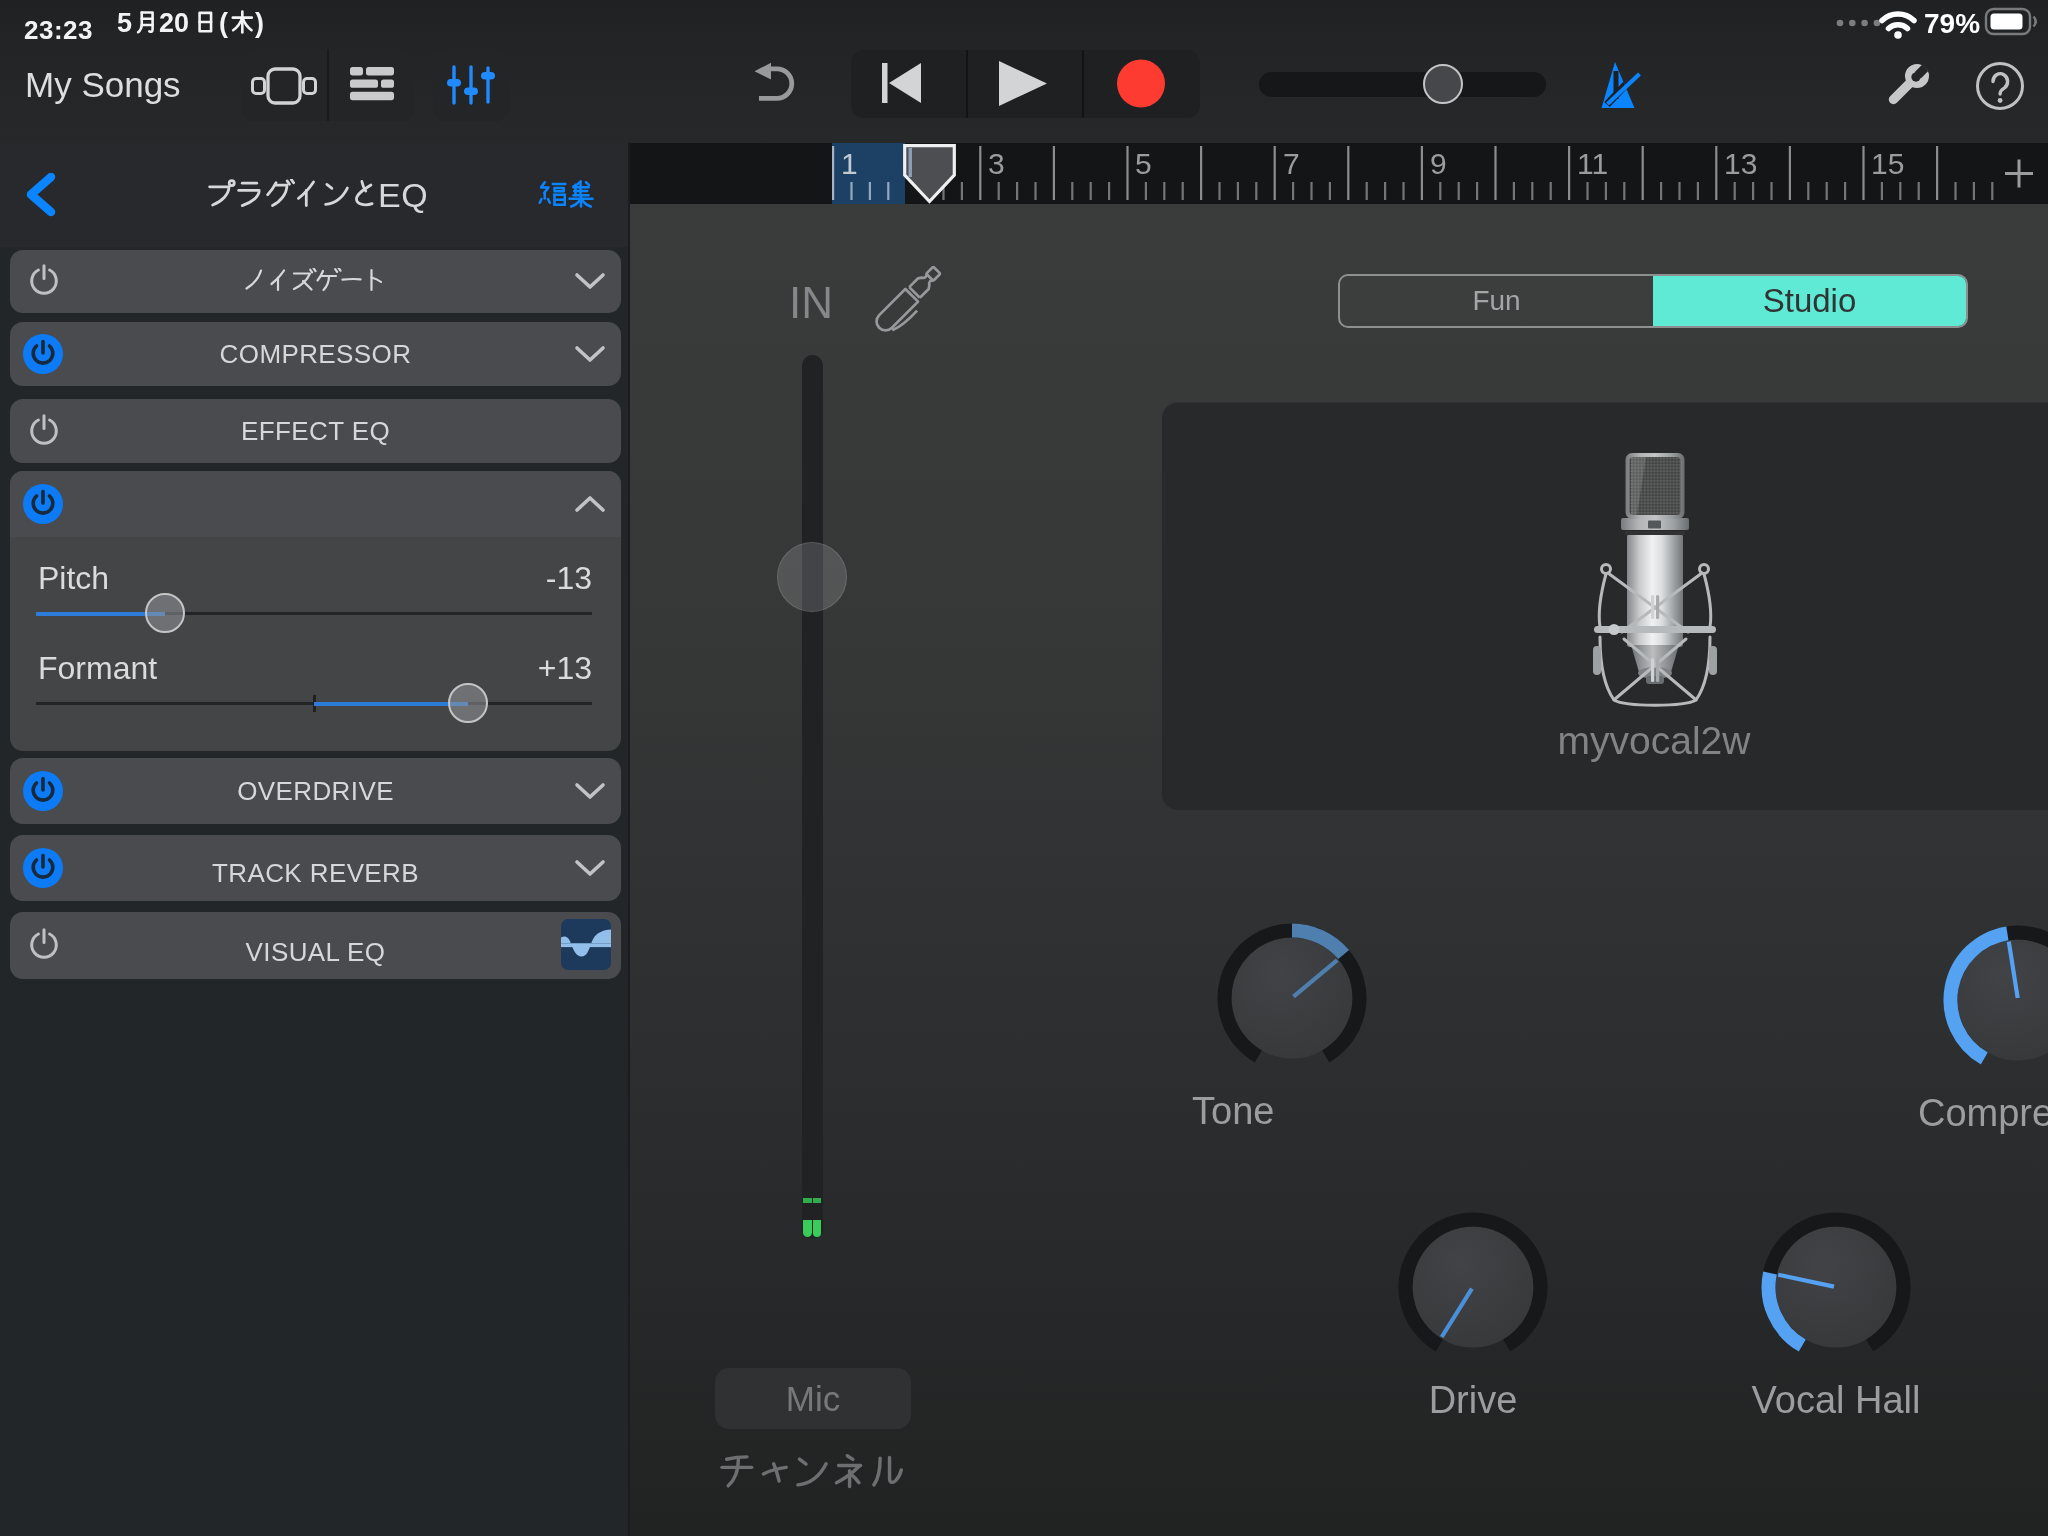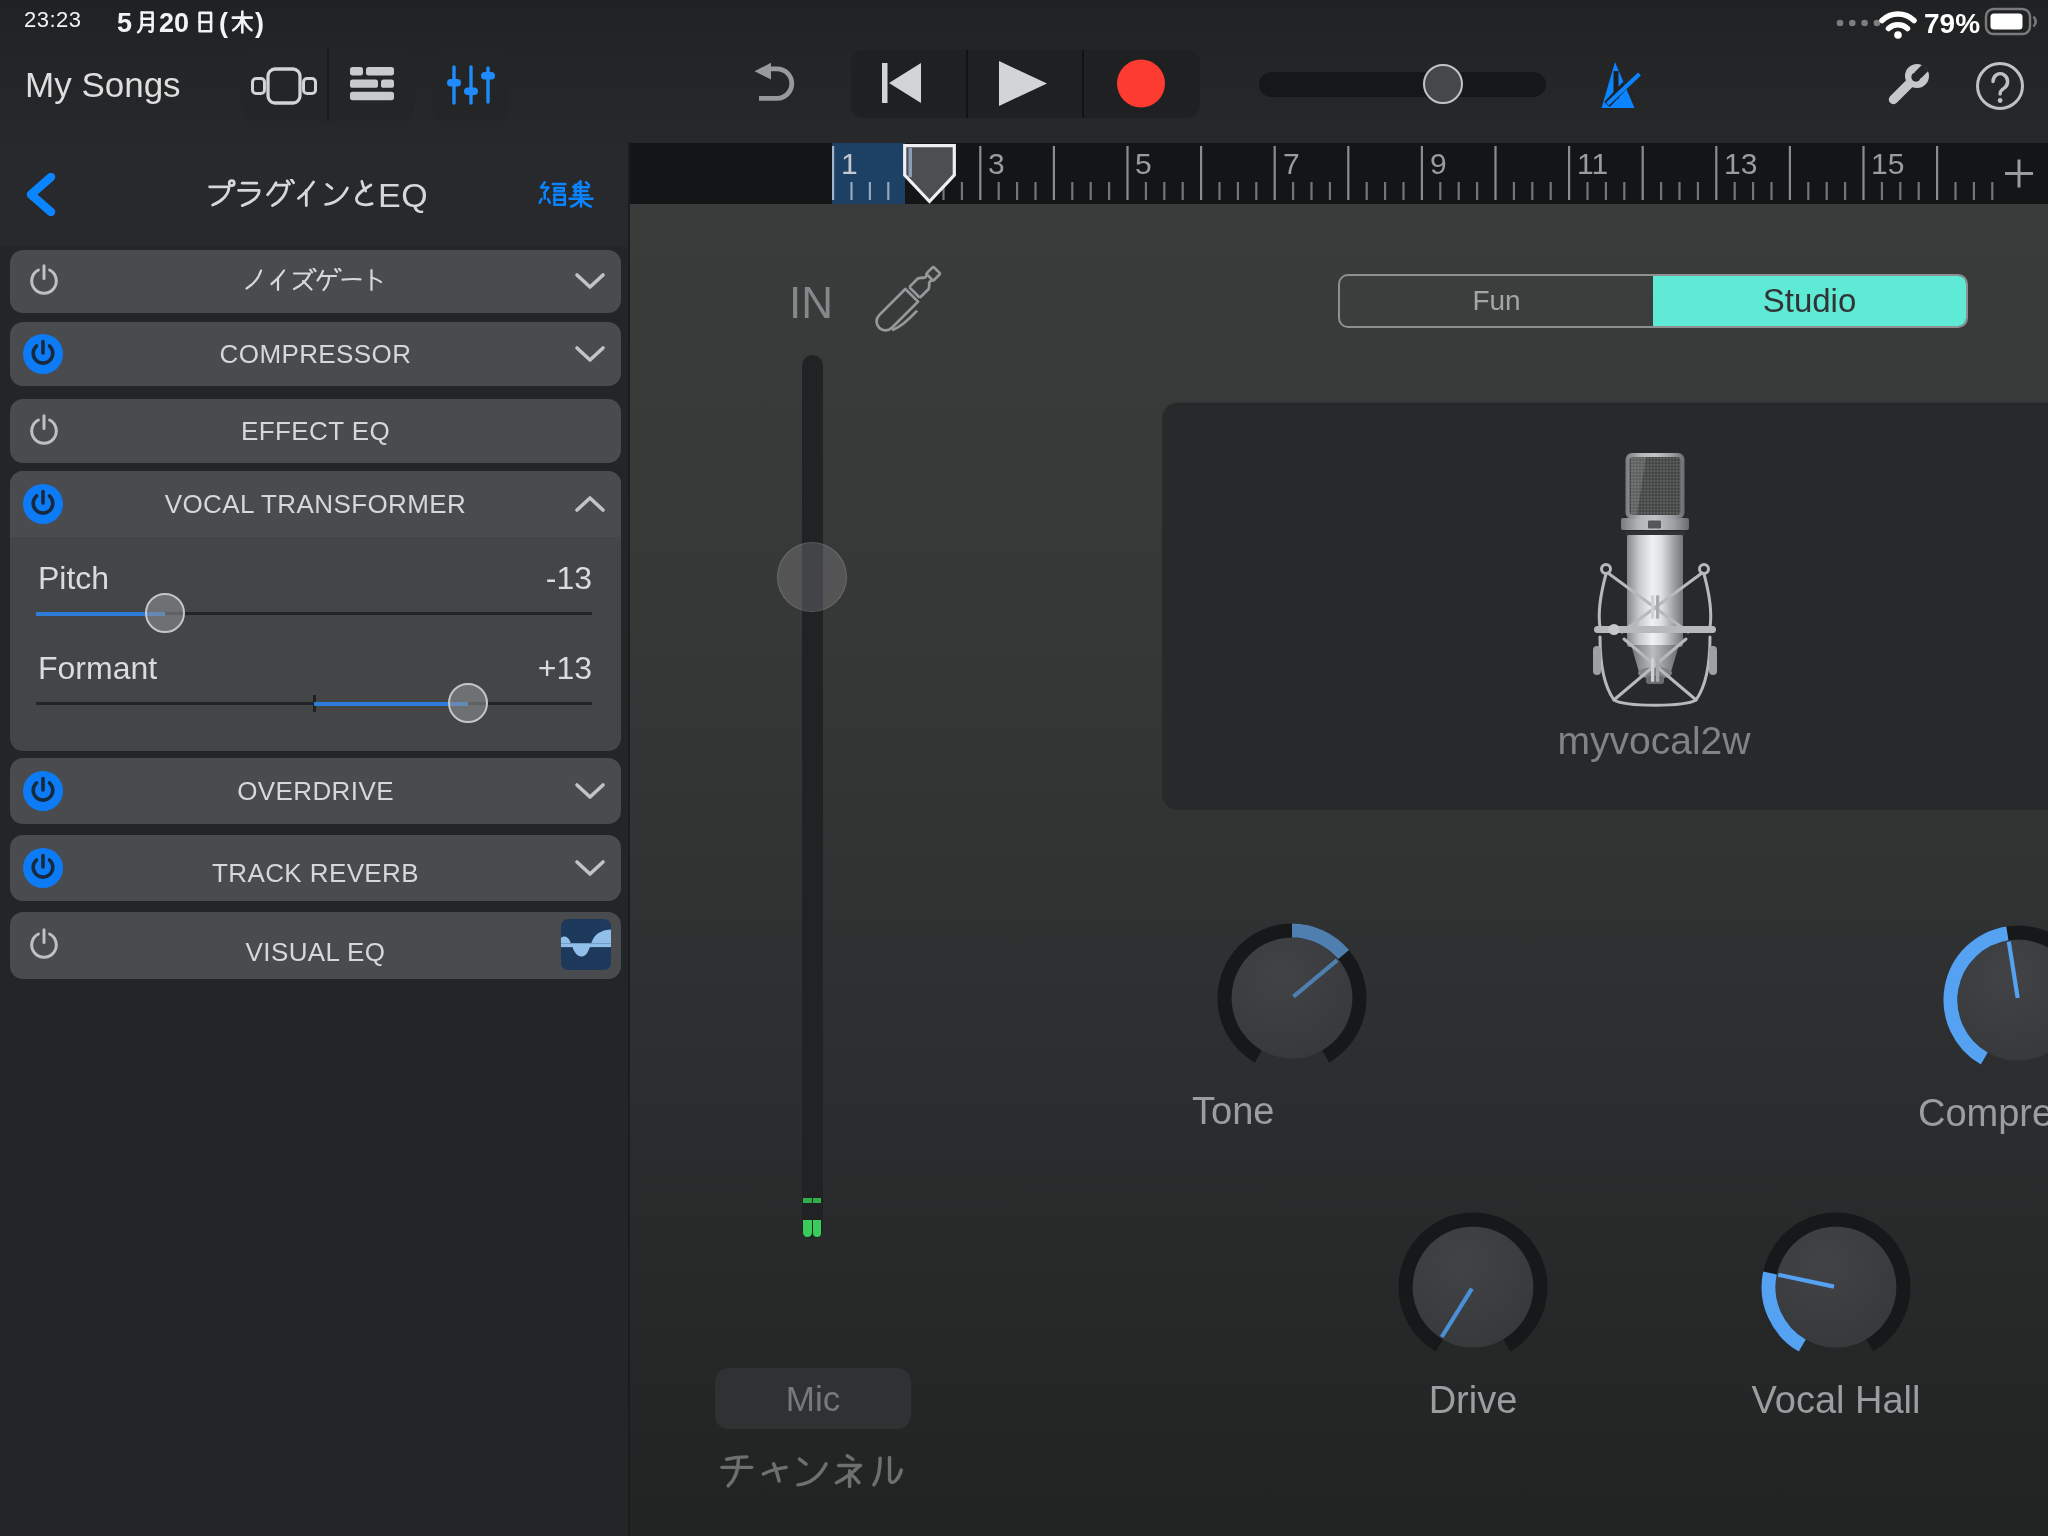--- a/index.html
+++ b/index.html
@@ -1,21 +1,21 @@
 <!DOCTYPE html>
 <html><head><meta charset="utf-8"><style>
 html,body{margin:0;padding:0;background:#0e0f10}
 #stage{position:relative;width:2048px;height:1536px;overflow:hidden;
  font-family:"Liberation Sans",sans-serif;-webkit-font-smoothing:antialiased}
 .abs{position:absolute}
 </style></head><body>
 <div id="stage">
 
 <div class="abs" style="left:0;top:0;width:2048px;height:143px;background:linear-gradient(180deg,#202123 0%,#232527 45%,#26282a 100%)"></div>
-<div class="abs" style="left:24px;top:7px;font-size:22px;font-weight:normal;color:#f2f3f4;letter-spacing:.5px">23:23</div>
+<div class="abs" style="left:24px;top:15px;font-size:26px;font-weight:bold;color:#f2f3f4;letter-spacing:.5px">23:23</div>
 <svg class="abs" style="left:117px;top:9px" width="160" height="30" viewBox="0 0 160 30">
       <text x="0" y="23" font-size="27" font-weight="bold" fill="#f2f3f4" font-family="Liberation Sans">5</text>
     </svg>
 <svg style="position:absolute;left:132px;top:9px;opacity:1.0" width="26" height="26" viewBox="0 0 24 24.000" fill="none" stroke="#f2f3f4" stroke-width="2.4" stroke-linecap="round" stroke-linejoin="round">
       <g transform="translate(0,0)">
         <path d="M9 3.2 V14 C9 17 8 19.6 5.6 21.4"></path>
         <path d="M9 3.2 H19 V19 C19 20.8 17.9 21.5 16 20.6"></path>
         <path d="M9 9 H19"></path>
         <path d="M9 14.8 H19"></path>
       </g>
@@ -335,21 +335,20 @@
       <line x1="17" y1="1.8" x2="17" y2="14.5" stroke="#bfc0c2" stroke-width="3" stroke-linecap="round"></line>
     </svg>
     <div class="abs" style="left:10px;top:399px;width:611px;height:64px;display:flex;align-items:center;justify-content:center;font-size:26px;color:#d6d7d9;letter-spacing:.4px">EFFECT EQ</div>
 <div class="abs" style="left:10px;top:471px;width:611px;height:280px;background:#434547;border-radius:13px"></div>
 <div class="abs" style="left:10px;top:471px;width:611px;height:66px;background:#494b4e;border-radius:13px 13px 0 0"></div>
 <svg class="abs" style="left:22px;top:483px" width="42" height="42" viewBox="0 0 42 42">
       <circle cx="21" cy="21" r="20" fill="#0d7bf5"></circle>
       <path d="M14.5 13 A 9.8 9.8 0 1 0 27.5 13" fill="none" stroke="#17293d" stroke-width="3.6" stroke-linecap="round"></path>
       <line x1="21" y1="8.5" x2="21" y2="20" stroke="#17293d" stroke-width="3.6" stroke-linecap="round"></line>
     </svg>
-<div class="abs" style="left:10px;top:471px;width:611px;height:66px;display:flex;align-items:center;justify-content:center;font-size:26px;color:#d6d7d9;letter-spacing:.4px">VOCAL TRANSFORMER</div>
 <svg class="abs" style="left:573px;top:490px" width="34" height="28" viewBox="0 0 34 28">
       <polyline points="4,20 17,8 30,20" fill="none" stroke="#c2c3c5" stroke-width="3.6" stroke-linecap="round" stroke-linejoin="round"></polyline>
     </svg>
 <div class="abs" style="left:38px;top:560px;font-size:32px;color:#dadbdc">Pitch</div>
 <div class="abs" style="left:492px;top:560px;width:100px;text-align:right;font-size:32px;color:#dadbdc">-13</div>
 <div class="abs" style="left:36px;top:612px;width:556px;height:3px;background:#222427"></div>
 <div class="abs" style="left:36px;top:611.5px;width:129px;height:4px;background:#2e7cd9"></div>
 <div class="abs" style="left:145px;top:593px;width:40px;height:40px;border-radius:50%;background:rgba(145,148,152,.55);border:2.4px solid #c4c5c7;box-sizing:border-box"></div>
 <div class="abs" style="left:38px;top:650px;font-size:32px;color:#dadbdc">Formant</div>
 <div class="abs" style="left:492px;top:650px;width:100px;text-align:right;font-size:32px;color:#dadbdc">+13</div>

